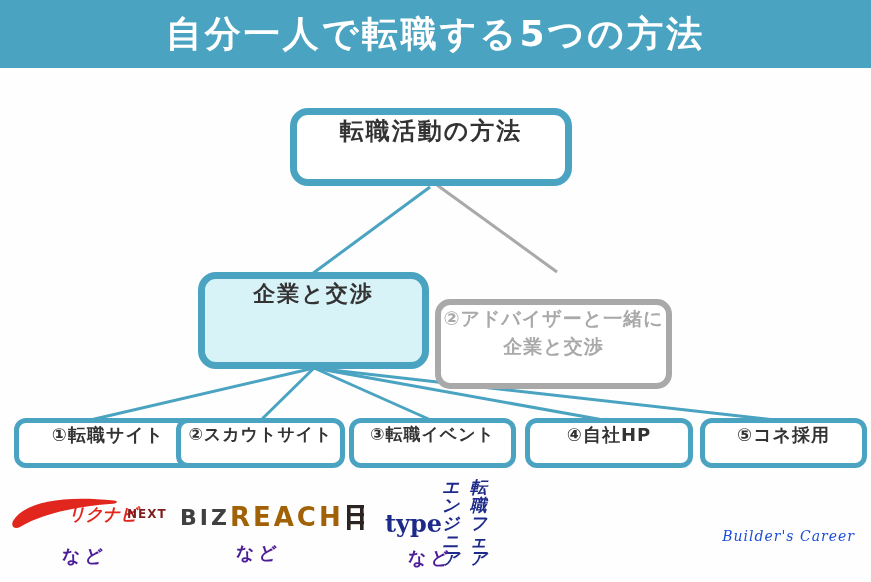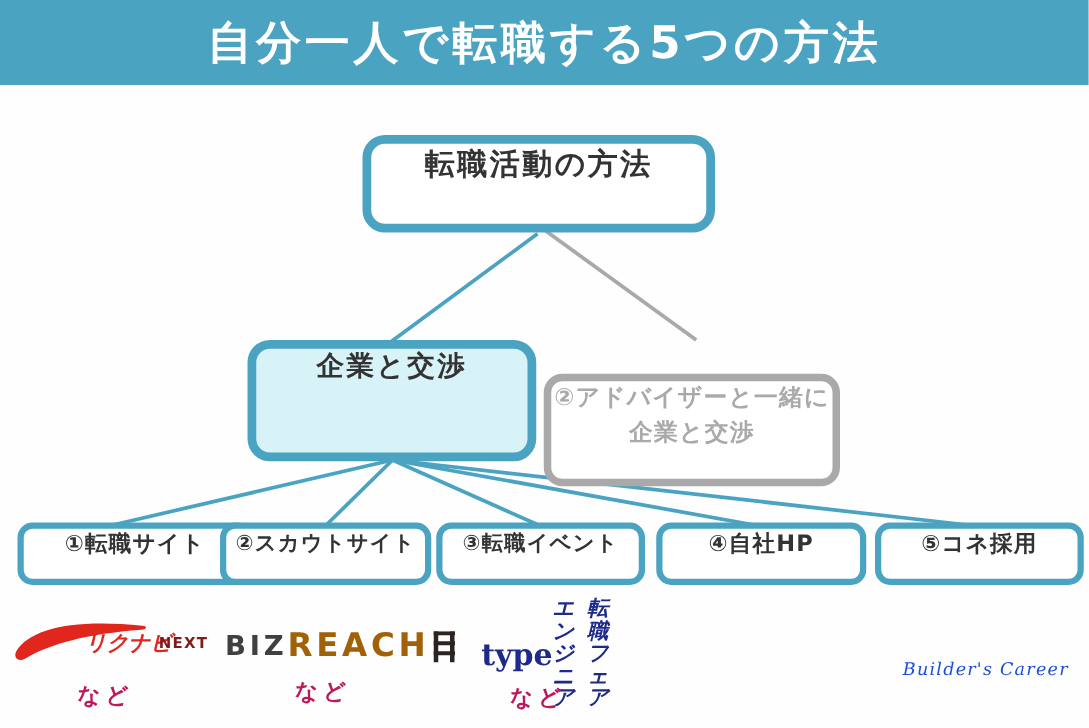--- a/index.html
+++ b/index.html
@@ -39,21 +39,21 @@
 
   .bizreach{left:180px;top:502px;display:flex;align-items:center;}
   .bizreach .biz{color:#404040;font-size:22px;font-weight:bold;letter-spacing:3px;}
   .bizreach .reach{color:#a16207;font-size:26px;font-weight:bold;letter-spacing:3px;}
   .bizreach svg{margin-left:1px;margin-top:1px;}
 
   .typefair{left:385px;top:479px;width:112px;display:flex;flex-direction:row;align-items:center;line-height:1.05;}
   .typefair .tbrand{font-family:"DejaVu Serif",serif;font-weight:bold;font-size:24px;color:#1d2a8a;}
   .typefair .tline{font-size:17px;font-weight:bold;font-style:italic;color:#1d2a8a;letter-spacing:1px;}
 
-  .note{position:absolute;z-index:2;color:#be185d;font-size:18px;font-weight:bold;letter-spacing:4px;}
+  .note{position:absolute;z-index:2;color:#4c1d95;font-size:18px;font-weight:bold;letter-spacing:4px;}
   .note1{left:62px;top:544px;}
   .note2{left:236px;top:541px;}
   .note3{left:408px;top:546px;}
 
   .watermark{position:absolute;right:16px;top:528px;z-index:2;color:#1d4ed8;font-size:14px;
              font-family:"DejaVu Serif",serif;font-style:italic;letter-spacing:1px;}
 </style>
 </head>
 <body>
 

